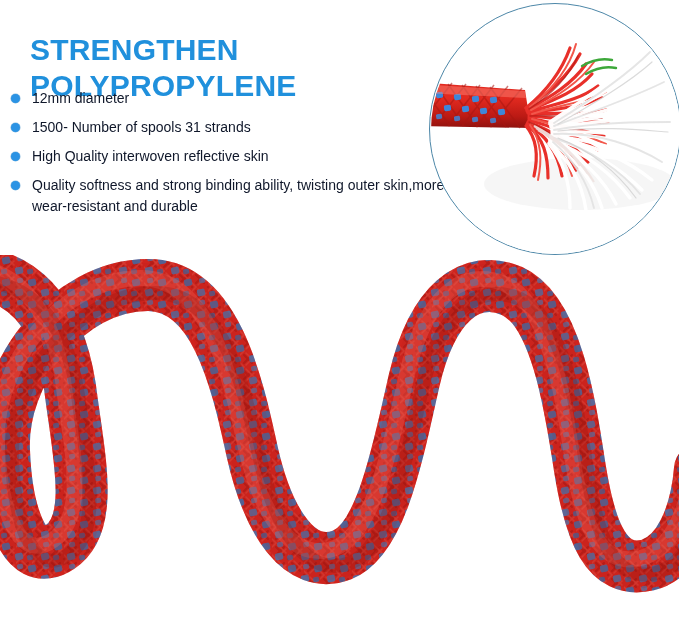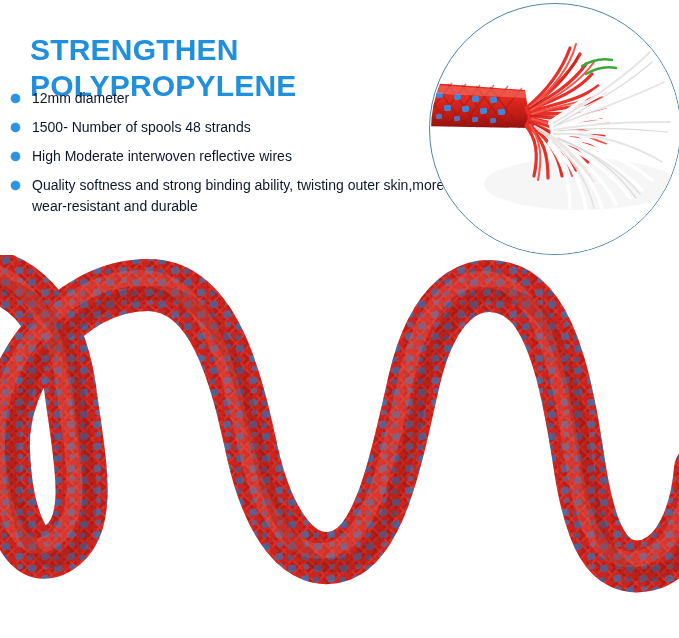--- a/index.html
+++ b/index.html
@@ -37,25 +37,25 @@
   <h1 class="headline">STRENGTHEN
 POLYPROPYLENE</h1>
 
   <ul class="features">
     <li class="feat">
       <span class="dot"></span>
       <span>12mm diameter</span>
     </li>
     <li class="feat">
       <span class="dot"></span>
-      <span>1500- Number of spools 48 strands</span>
-    </li>
-    <li class="feat">
-      <span class="dot"></span>
-      <span>High Moderate interwoven reflective wires</span>
+      <span>1500- Number of spools 31 strands</span>
+    </li>
+    <li class="feat">
+      <span class="dot"></span>
+      <span>High Quality interwoven reflective skin</span>
     </li>
     <li class="feat">
       <span class="dot"></span>
       <span>Quality softness and strong binding ability, twisting outer skin,more wear-resistant and durable</span>
     </li>
   </ul>
 
   <div class="inset">
     <svg width="252" height="252" viewBox="0 0 252 252">
       <defs>

